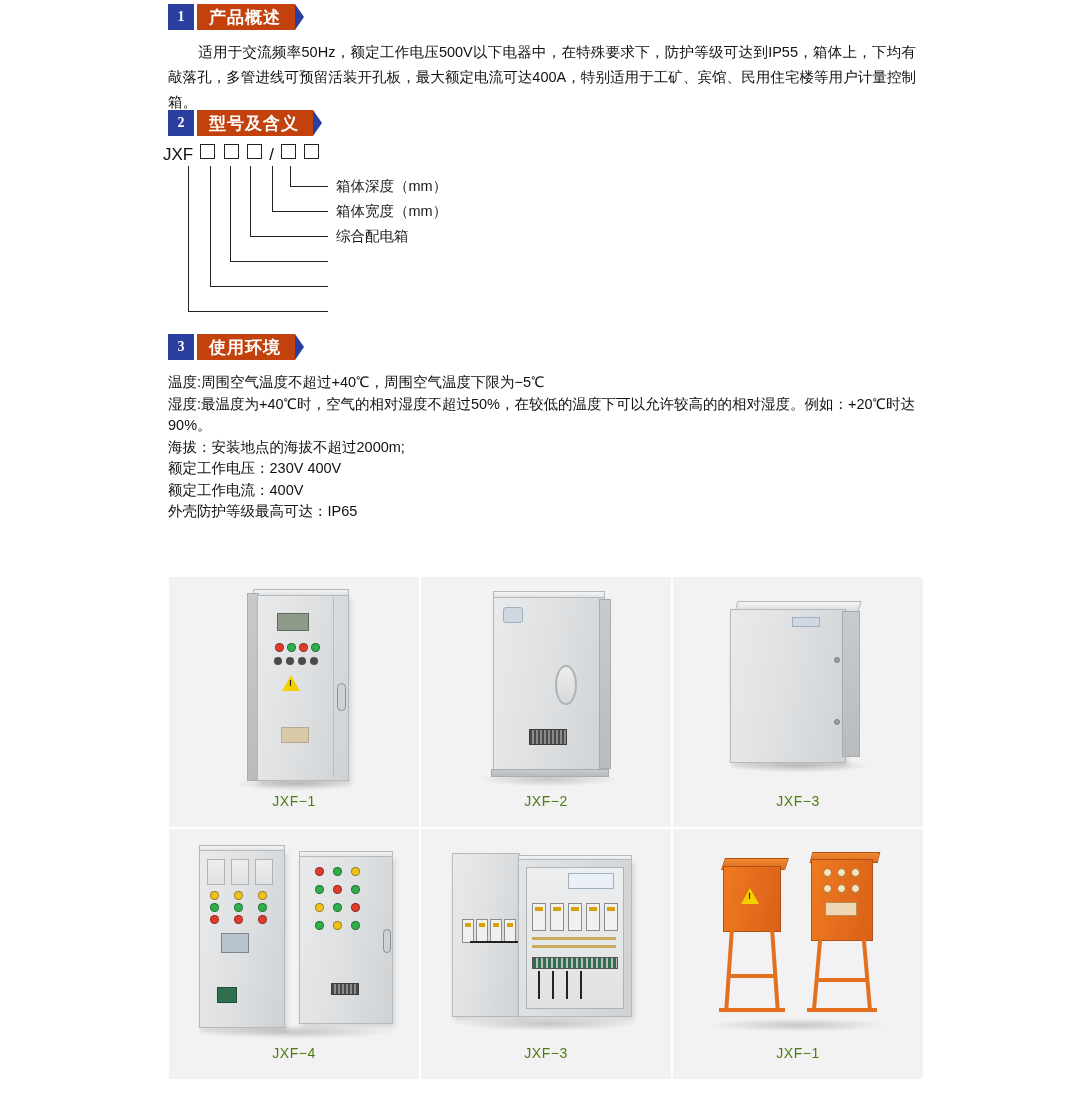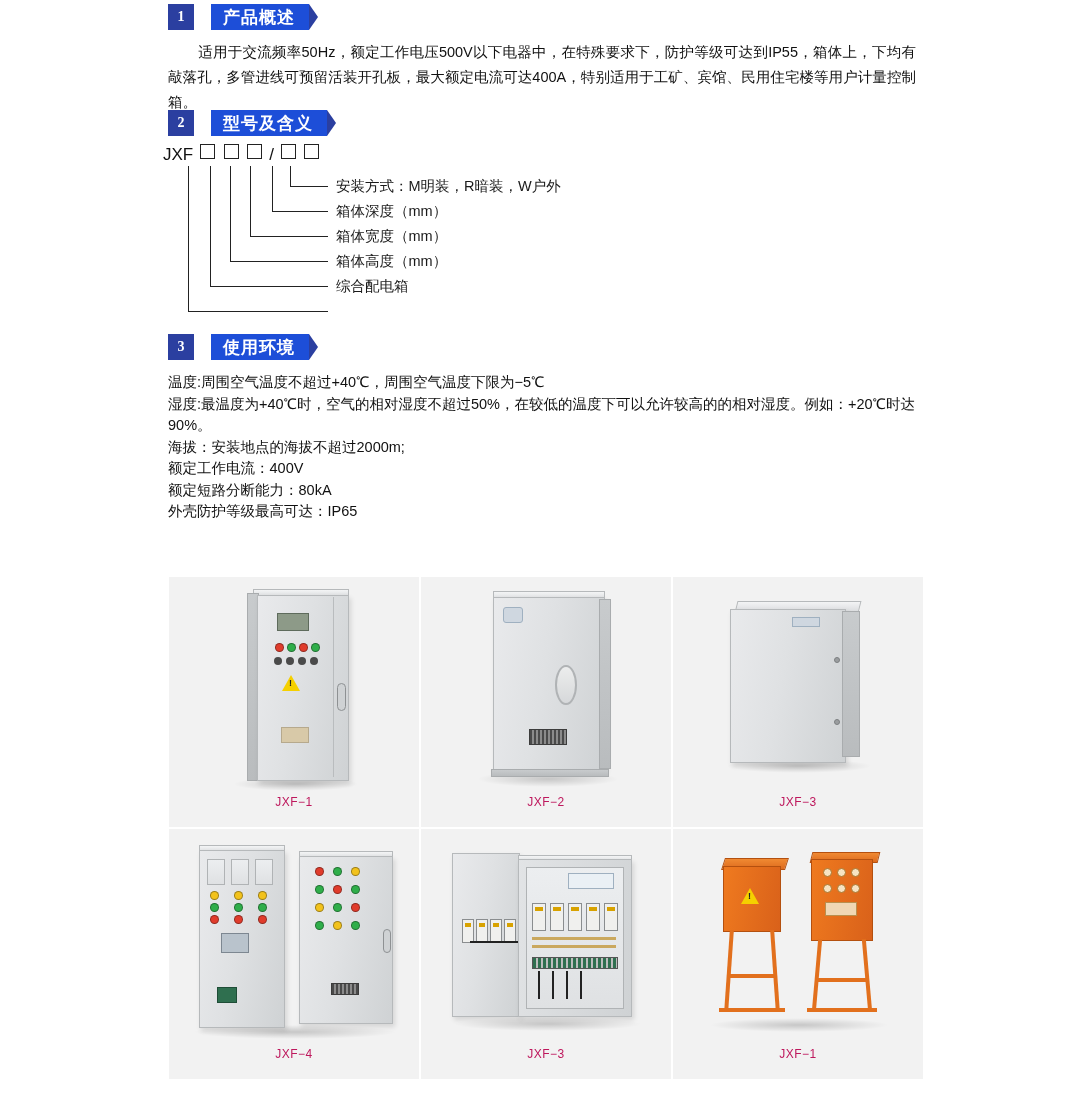--- a/index.html
+++ b/index.html
@@ -33,29 +33,29 @@
     background: #2b3fa0;
     color: #fff;
     font-size: 14px;
     font-weight: bold;
     display: flex;
     align-items: center;
     justify-content: center;
     font-family: "Liberation Serif", serif;
   }
   .sec-title {
-    background: #1d4ed8;
+    background: #c2410c;
     color: #fff;
     font-size: 17px;
     font-weight: bold;
     padding: 0 14px 0 12px;
     display: flex;
     align-items: center;
     letter-spacing: 1px;
-    margin-left: 17px;
+    margin-left: 3px;
     position: relative;
   }
   .sec-title::after {
     content: "";
     position: absolute;
     right: -9px;
     top: 0;
     width: 0;
     height: 0;
     border-left: 9px solid #2b3fa0;
@@ -134,22 +134,22 @@
     padding-bottom: 6px;
   }
   .cell .stage {
     position: absolute;
     left: 0; right: 0; top: 0; bottom: 34px;
     display: flex;
     align-items: center;
     justify-content: center;
   }
   .caption {
-    font-size: 12px;
-    color: #be185d;
+    font-size: 14px;
+    color: #4d7c0f;
     letter-spacing: 0.5px;
     z-index: 5;
     margin-bottom: 12px;
   }
 
   
   .cab {
     position: relative;
   }
   .cab-body {
@@ -331,39 +331,37 @@
     <div class="vline" style="left:70px; top:22px; height:95px;"></div>
     <div class="hline" style="left:70px; top:117px; width:98px;"></div>
 
     <div class="vline" style="left:50px; top:22px; height:120px;"></div>
     <div class="hline" style="left:50px; top:142px; width:118px;"></div>
 
     <div class="vline" style="left:28px; top:22px; height:145px;"></div>
     <div class="hline" style="left:28px; top:167px; width:140px;"></div>
 
     <div class="model-labels" style="left:176px; top:30px;">
-      <div>安装方式：M明装，R暗装，W户外</div>
       <div>箱体深度（mm）</div>
       <div>箱体宽度（mm）</div>
-      <div>箱体高度（mm）</div>
       <div>综合配电箱</div>
     </div>
   </div>
 
   <div class="sec-head" style="left:168px; top:334px;">
     <div class="sec-num">3</div>
     <div class="sec-title">使用环境</div>
   </div>
 
   <div class="envlist" style="left:168px; top:372px; width:760px;">
     <div>温度:周围空气温度不超过+40℃，周围空气温度下限为−5℃</div>
     <div>湿度:最温度为+40℃时，空气的相对湿度不超过50%，在较低的温度下可以允许较高的的相对湿度。例如：+20℃时达90%。</div>
     <div>海拔：安装地点的海拔不超过2000m;</div>
+    <div>额定工作电压：230V 400V</div>
     <div>额定工作电流：400V</div>
-    <div>额定短路分断能力：80kA</div>
     <div>外壳防护等级最高可达：IP65</div>
   </div>
 
   <div class="grid">
 
     <div class="cell">
       <div class="stage">
         <div class="cab" style="width:130px; height:200px;">
           <div class="shadow-floor" style="left:4px; top:192px; width:126px; height:14px;"></div>
           <div class="cab-top" style="left:24px; top:4px; width:94px; height:7px;"></div>

